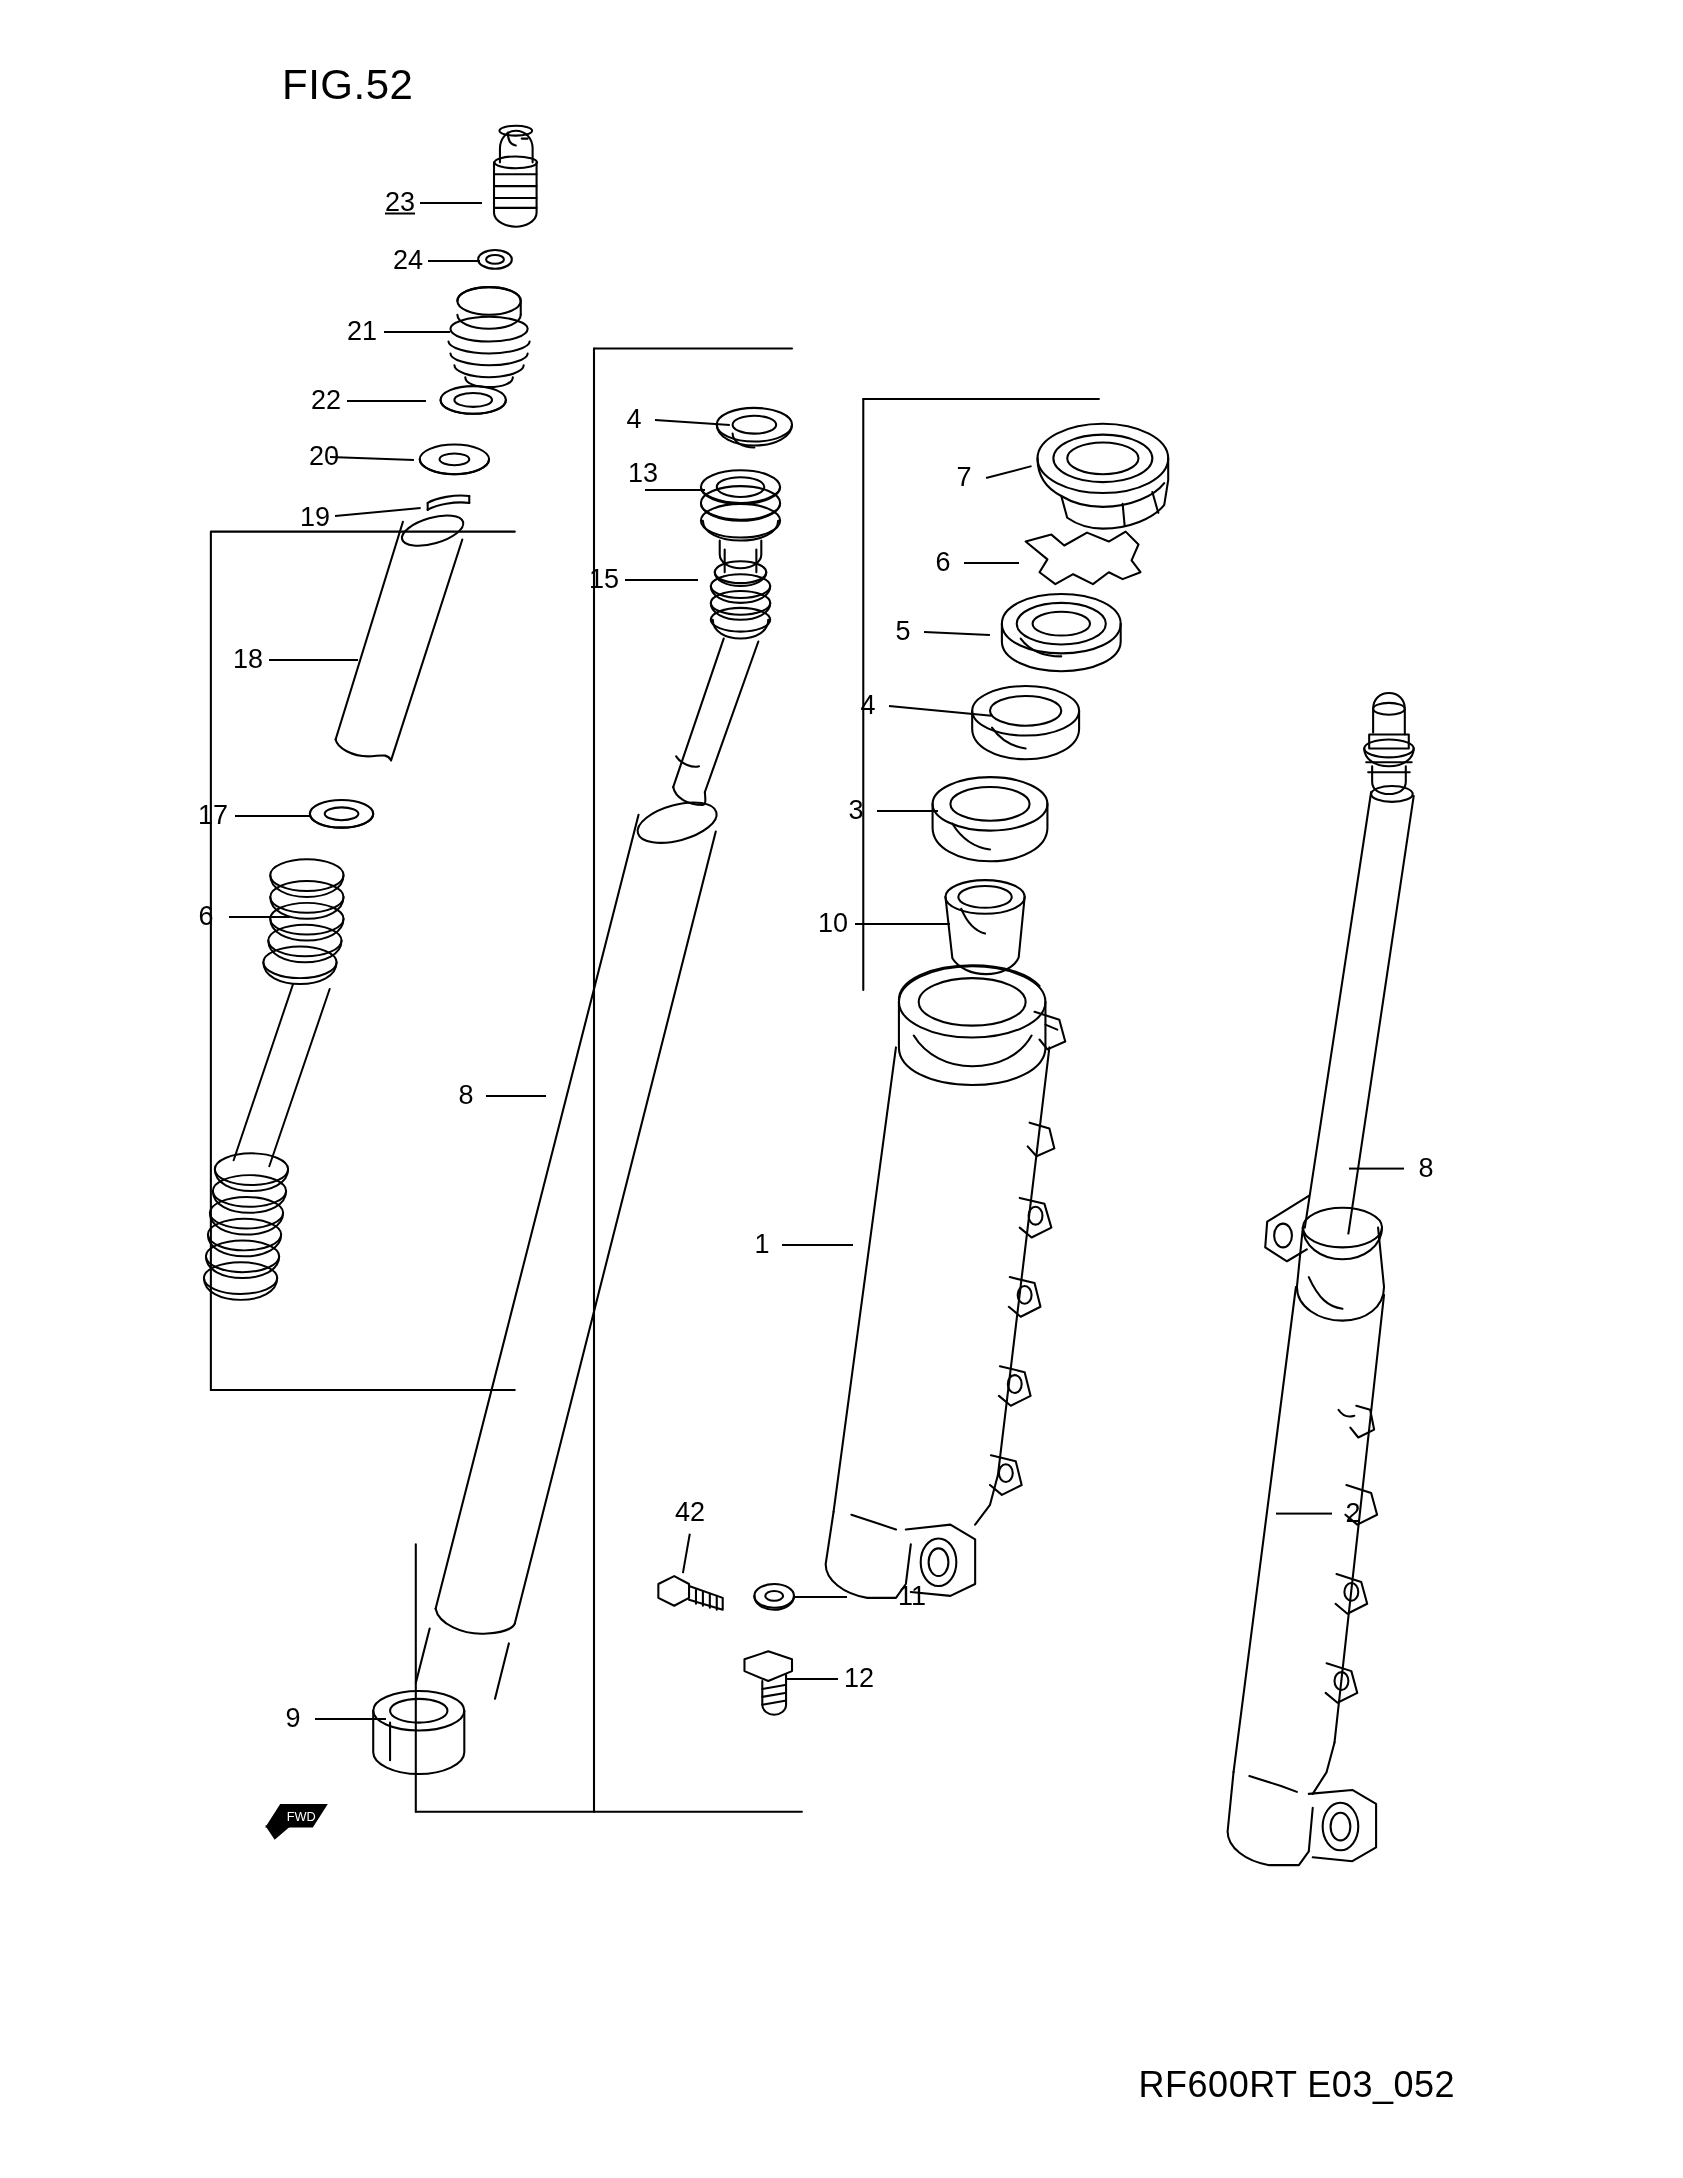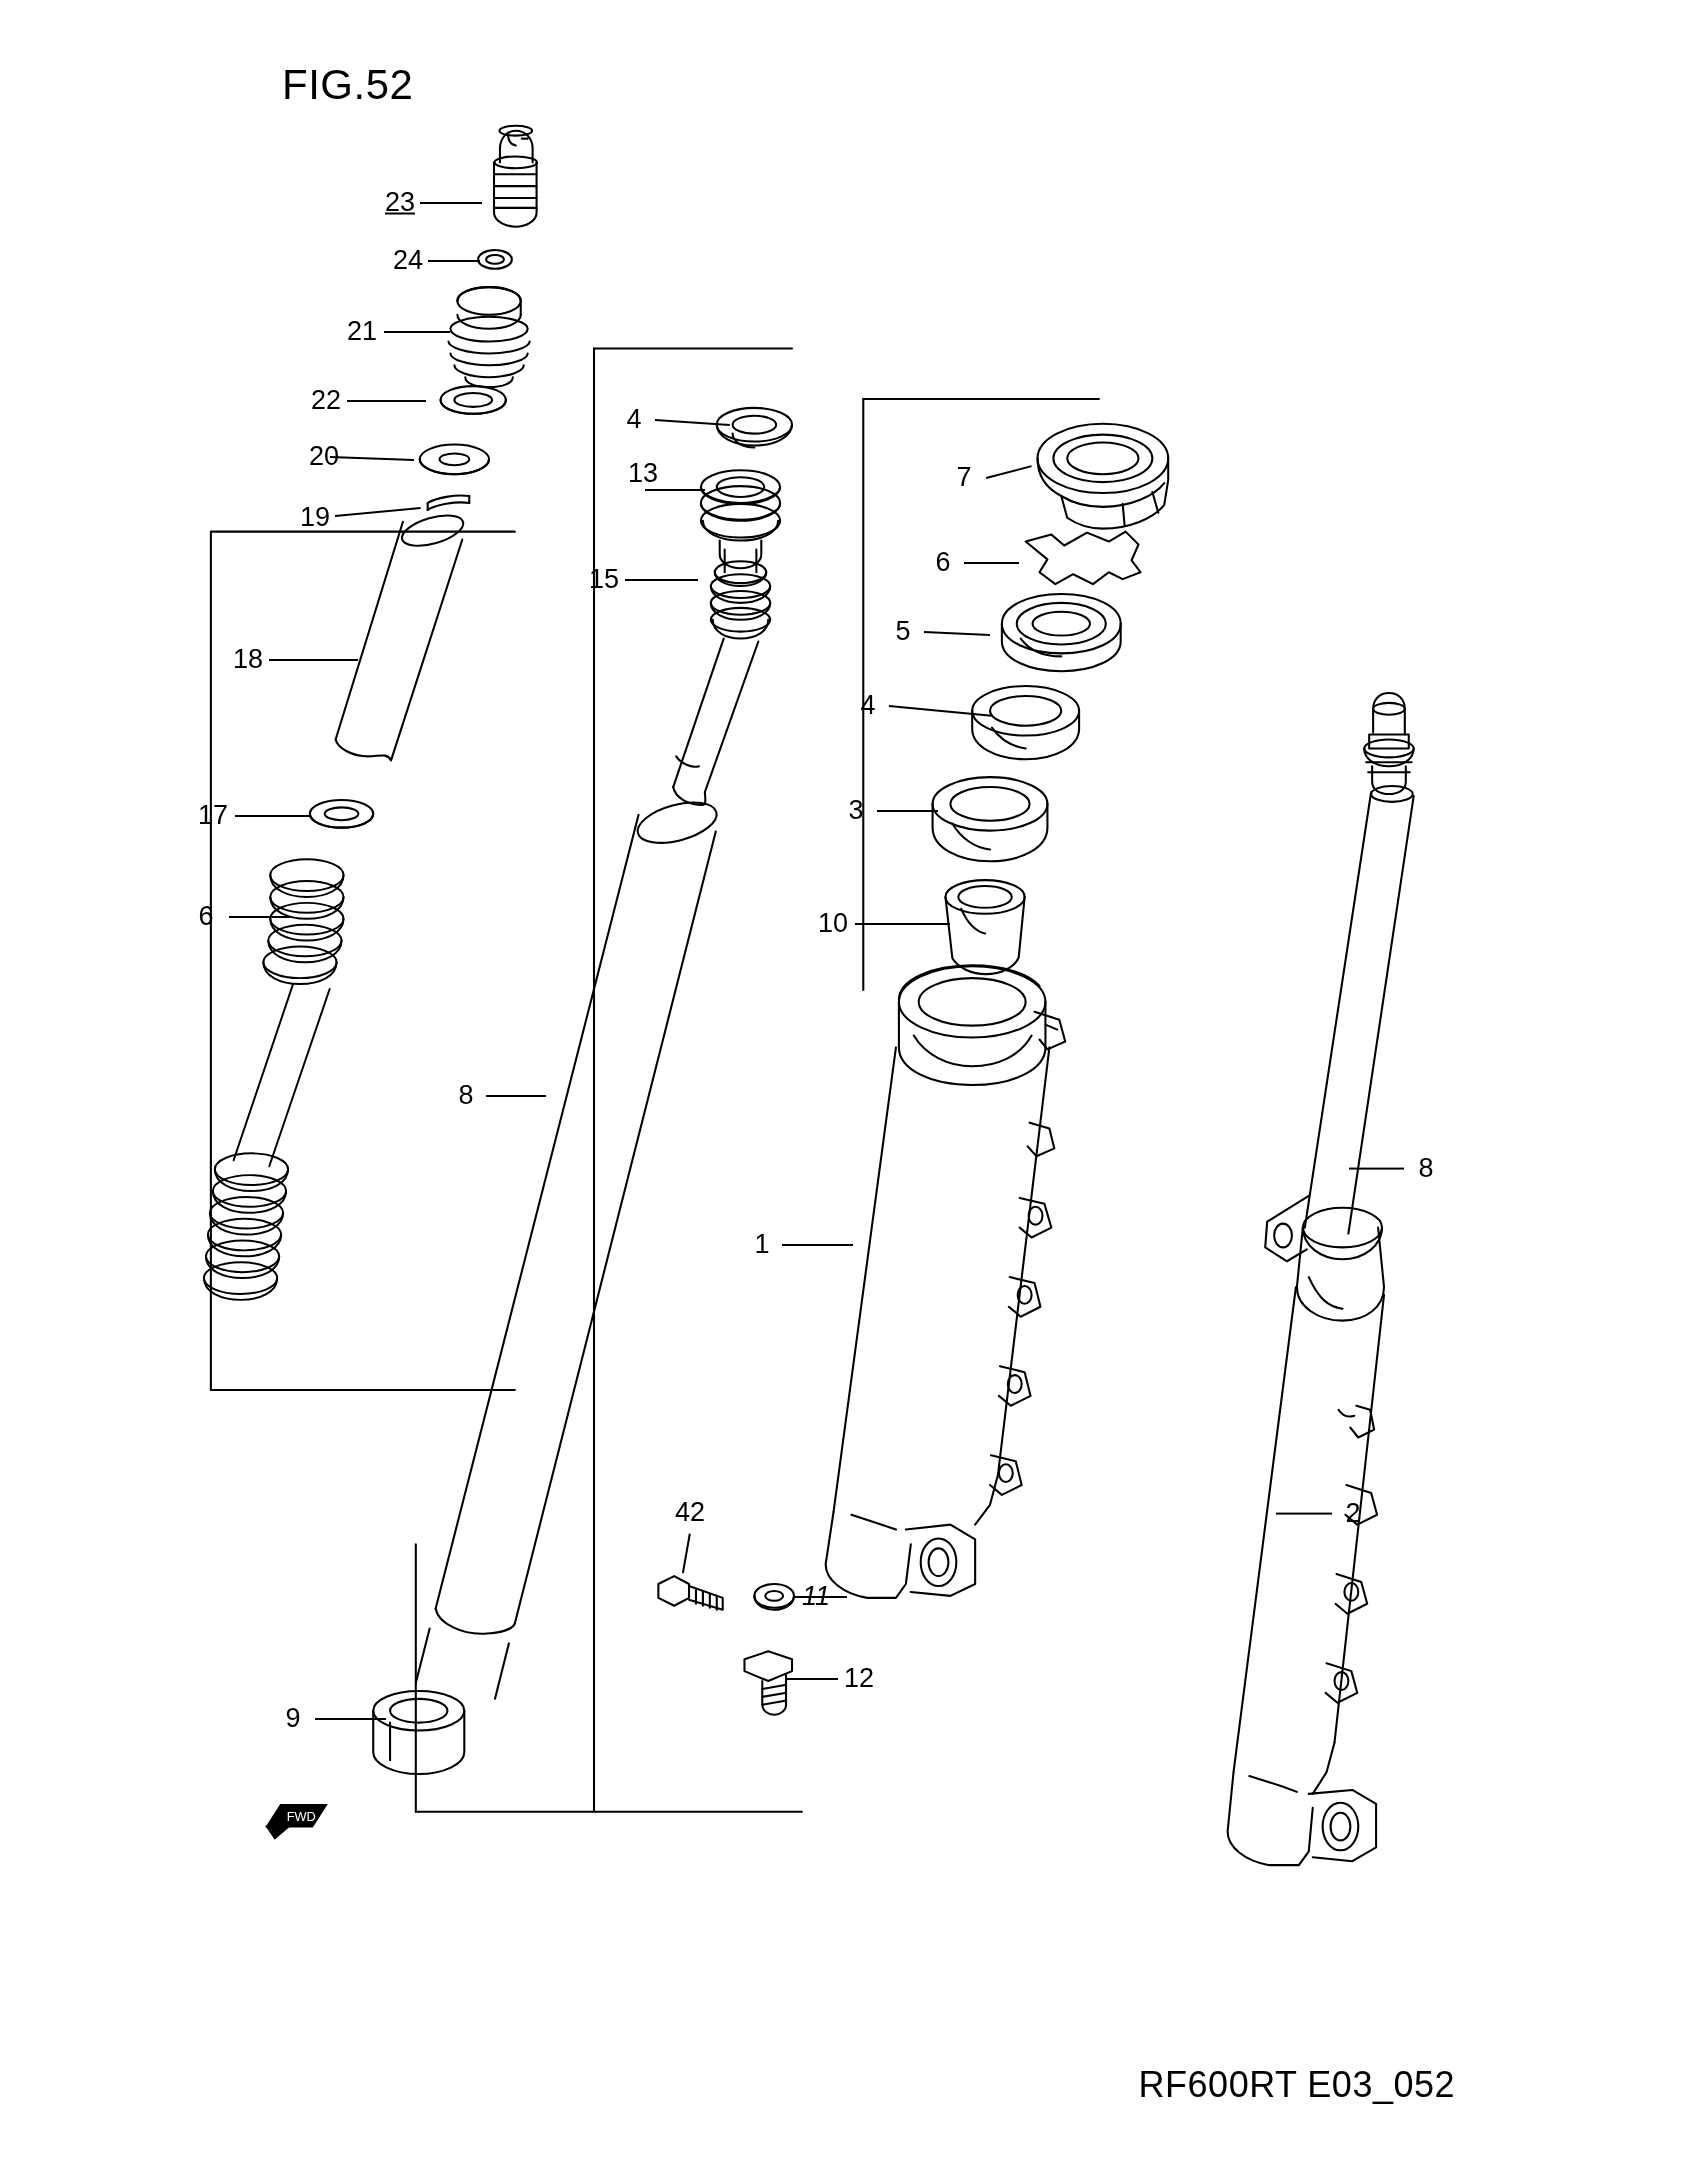--- a/index.html
+++ b/index.html
@@ -351,21 +351,21 @@
       <div class="callout" style="left: 604px; top: 579px;">15</div>
       <div class="callout" style="left: 466px; top: 1095px;">8</div>
       <div class="callout" style="left: 964px; top: 477px;">7</div>
       <div class="callout" style="left: 943px; top: 562px;">6</div>
       <div class="callout" style="left: 903px; top: 631px;">5</div>
       <div class="callout" style="left: 868px; top: 705px;">4</div>
       <div class="callout" style="left: 856px; top: 810px;">3</div>
       <div class="callout" style="left: 833px; top: 923px;">10</div>
       <div class="callout" style="left: 762px; top: 1244px;">1</div>
       <div class="callout" style="left: 690px; top: 1512px;">42</div>
-      <div class="callout" style="left: 816px; top: 1596px; font-style: italic;">11</div>
+      <div class="callout" style="left: 912px; top: 1596px;">11</div>
       <div class="callout" style="left: 859px; top: 1678px;">12</div>
       <div class="callout" style="left: 293px; top: 1718px;">9</div>
       <div class="callout" style="left: 1426px; top: 1168px;">8</div>
       <div class="callout" style="left: 1353px; top: 1513px;">2</div>
     </div>
 
   <div class="fwd-badge">
     <svg viewBox="0 0 64 46" xmlns="http://www.w3.org/2000/svg">
       <path d="M2 30 L16 8 L62 8 L48 30 Z" fill="#000" stroke="#000" stroke-width="2"></path>
       <path d="M2 30 L10 42 L24 30 Z" fill="#000" stroke="#000" stroke-width="2"></path>

